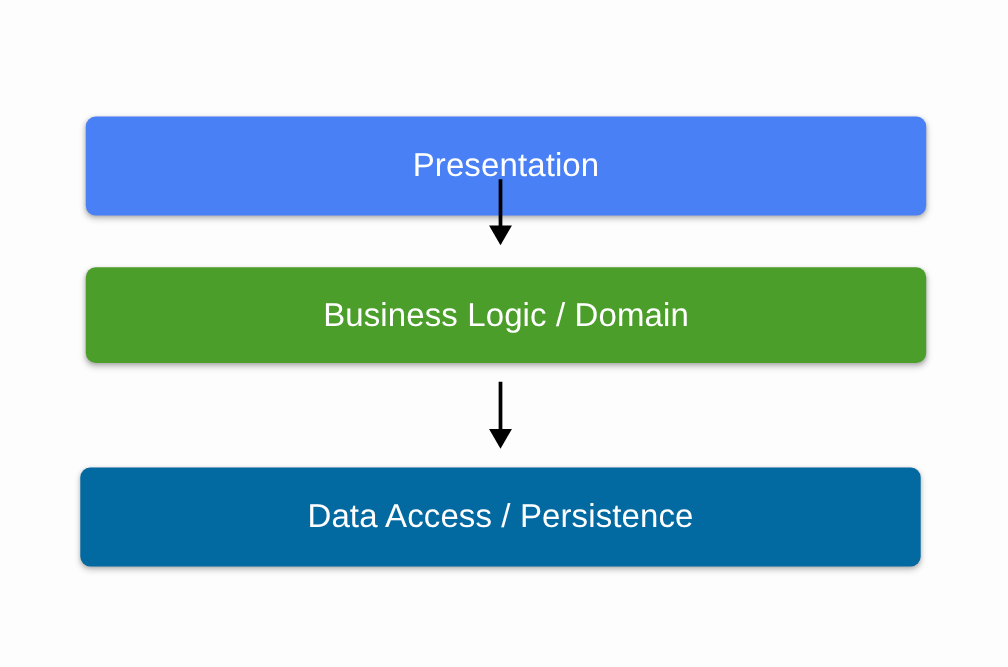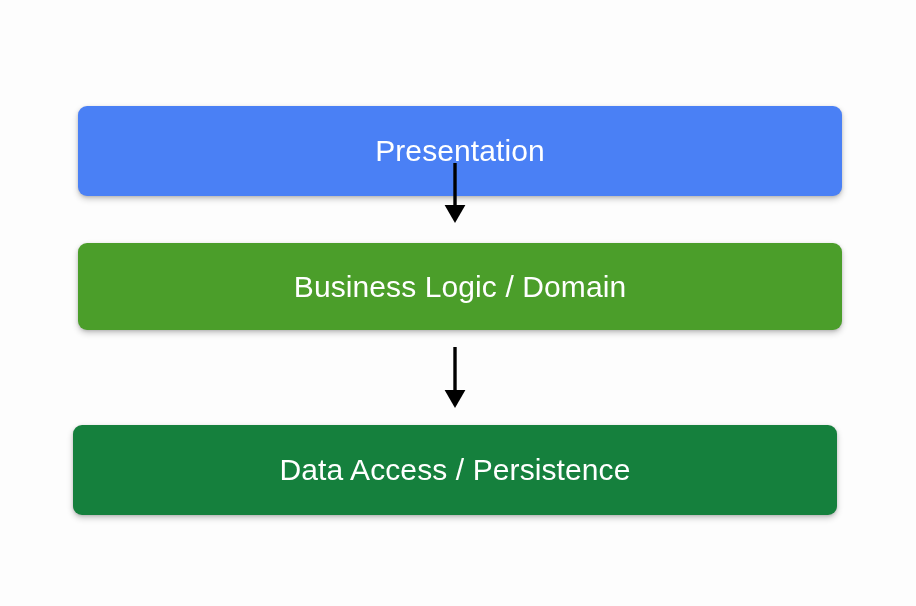--- a/index.html
+++ b/index.html
@@ -105,17 +105,17 @@
 
   <div class="layer-node" id="node-business-logic" style="background:#4b9e2a;">
     <span class="layer-label" style="color: rgb(255, 255, 255);">Business Logic / Domain</span>
   </div>
 
   <svg class="flow-arrow" id="arrow-business-to-data" viewBox="0 0 50 70" width="50" height="70" xmlns="http://www.w3.org/2000/svg">
     <line x1="25" y1="4" x2="25" y2="49" stroke="#000000" stroke-width="3.4"></line>
     <polygon points="25,65 14.6,47 35.4,47" fill="#000000"></polygon>
   </svg>
 
-  <div class="layer-node" id="node-data-access" style="background:#15803d;">
+  <div class="layer-node" id="node-data-access" style="background:#0369a1;">
     <span class="layer-label" style="color: rgb(255, 255, 255);">Data Access / Persistence</span>
   </div>
 
 </div>
 
 </body></html>

